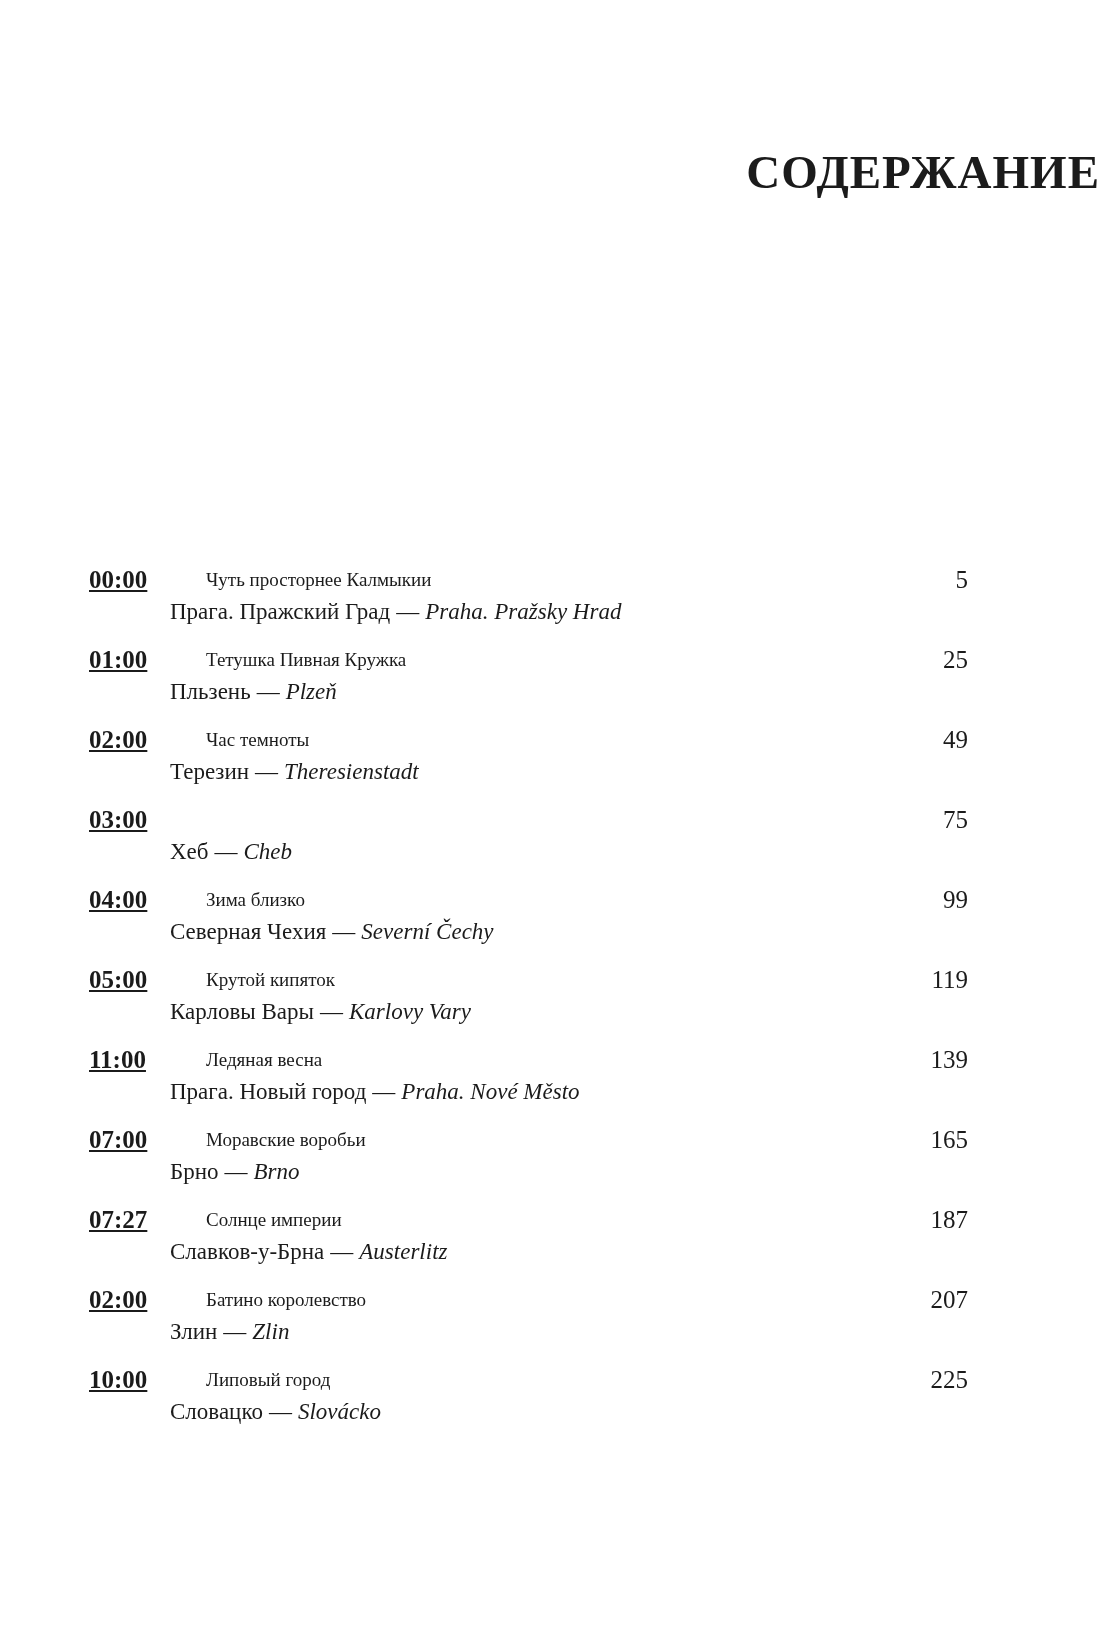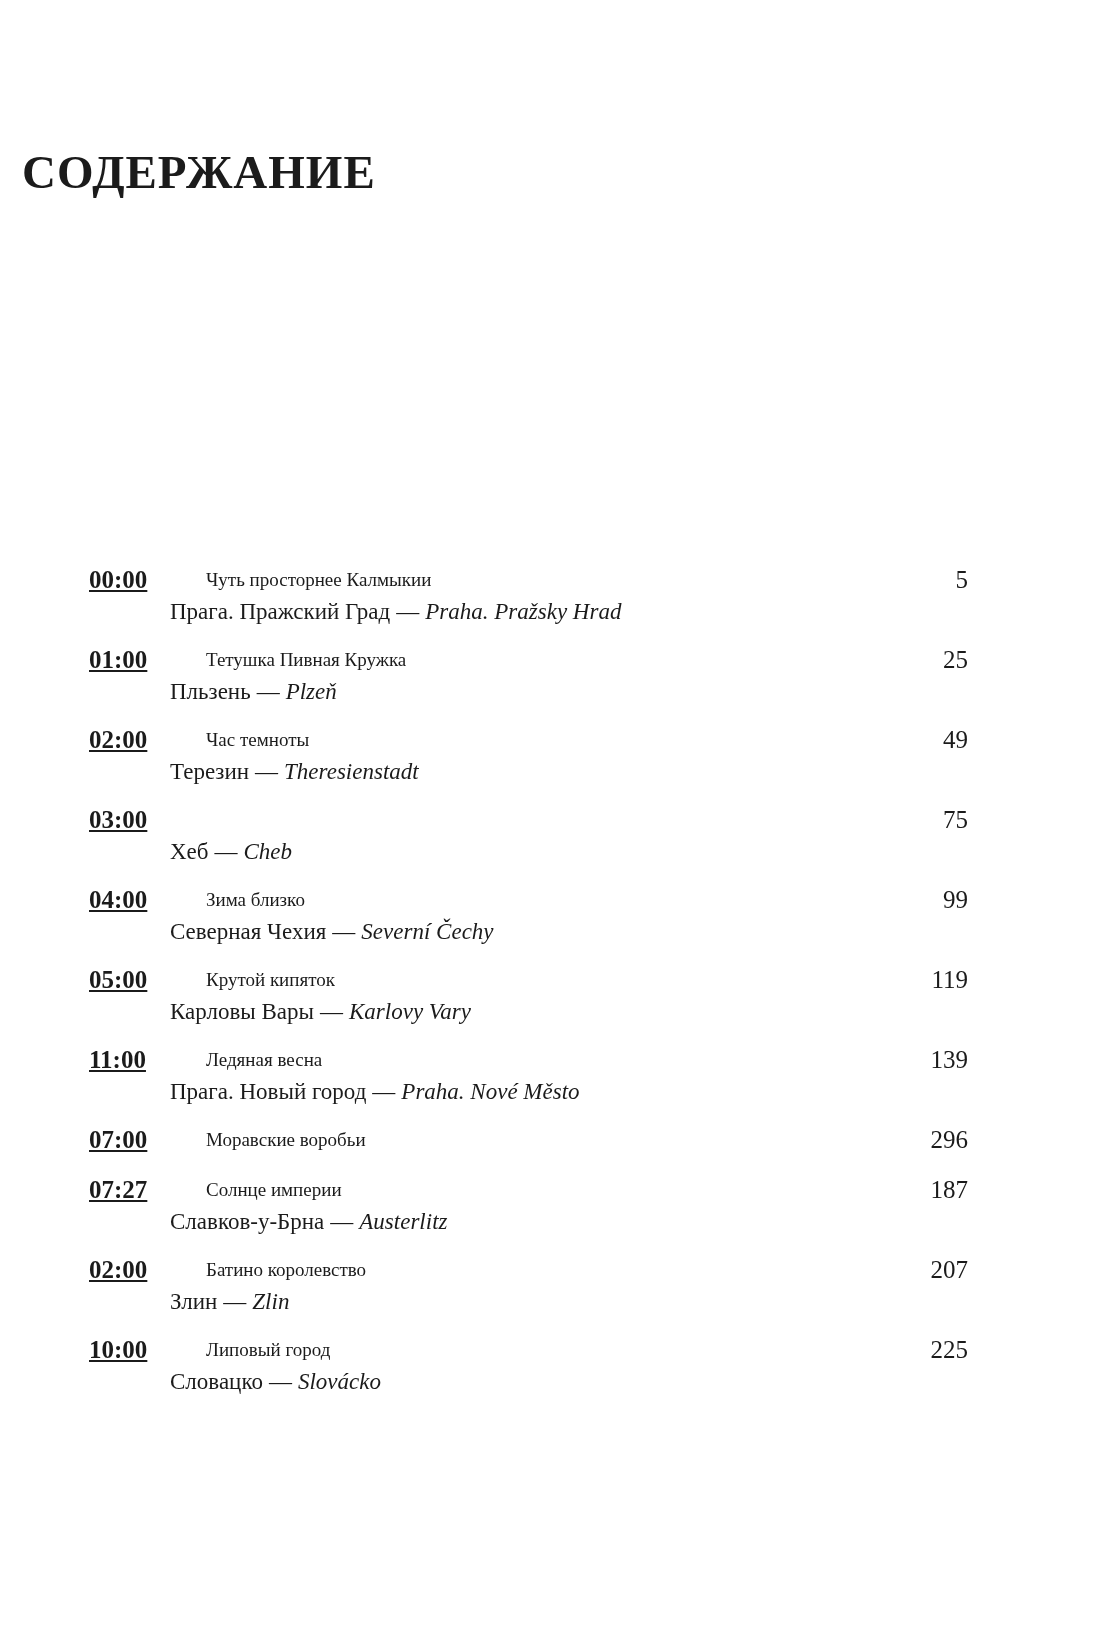--- a/index.html
+++ b/index.html
@@ -10,21 +10,21 @@
     color: #1b1b1b;
     overflow: hidden;
   }
   .page {
     position: relative;
     width: 1100px; height: 1633px;
     background: #ffffff;
   }
   .doc-title {
     margin: 149px 0 0 22px;
-    text-align: left;
+    text-align: right;
     font-size: 47px;
     font-weight: 700;
     letter-spacing: 1px;
     line-height: 1;
   }
   .toc {
     margin-top: 367px;
     padding: 0 132px 0 89px;
   }
   .entry {
@@ -124,21 +124,24 @@
       <span class="title">Ледяная весна</span>
       <span class="pagenum">139</span>
       <span class="subtitle">
         <span class="ru">Прага. Новый город</span><span class="dash">—</span><span class="latin">Praha. Nové Město</span>
       </span>
     </div>
 
     <div class="entry">
       <span class="time">07:00</span>
       <span class="title">Моравские воробьи</span>
-      <span class="pagenum">296</span>
+      <span class="pagenum">165</span>
+      <span class="subtitle">
+        <span class="ru">Брно</span><span class="dash">—</span><span class="latin">Brno</span>
+      </span>
     </div>
 
     <div class="entry">
       <span class="time">07:27</span>
       <span class="title">Солнце империи</span>
       <span class="pagenum">187</span>
       <span class="subtitle">
         <span class="ru">Славков-у-Брна</span><span class="dash">—</span><span class="latin">Austerlitz</span>
       </span>
     </div>

